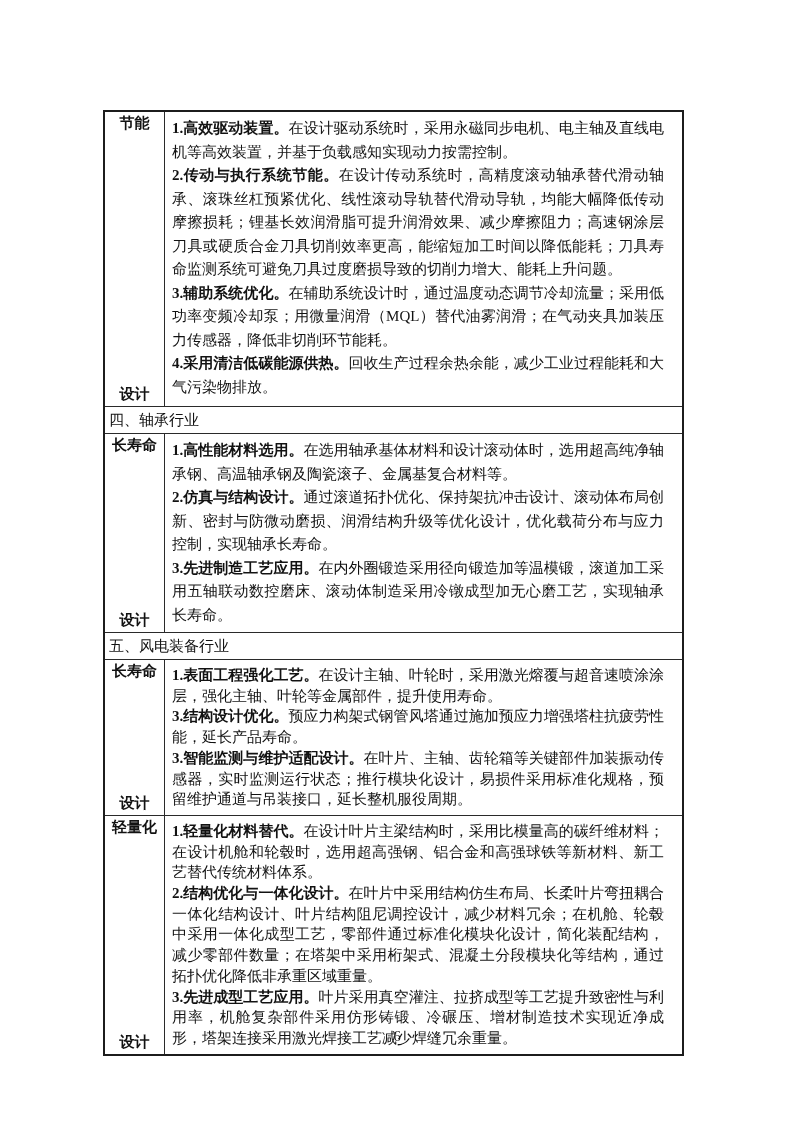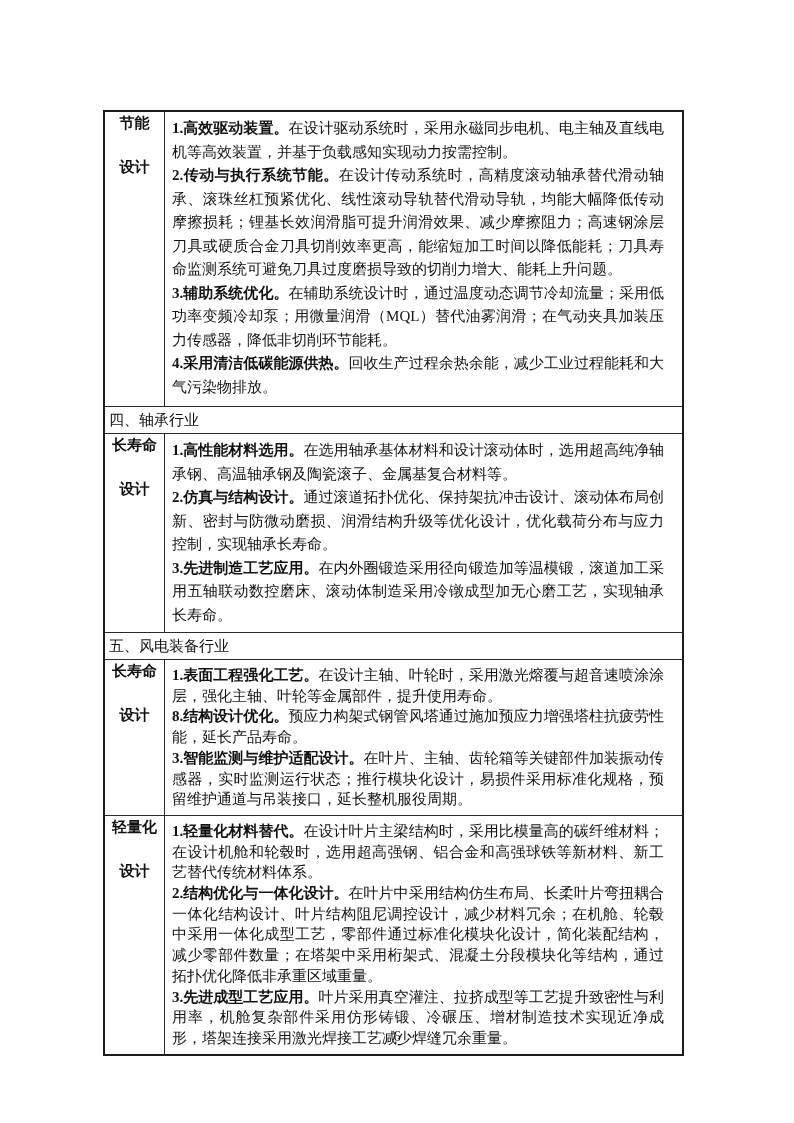--- a/index.html
+++ b/index.html
@@ -26,21 +26,21 @@
   .row{border-top:1px solid #2a2a2a;}
   .row:first-child{border-top:none;}
   .cat-row{display:flex;align-items:stretch;}
   .cat-header{
     width:60px;
     flex:0 0 60px;
     border-right:1px solid #2a2a2a;
     display:flex;
     flex-direction:column;
     align-items:center;
-    justify-content:flex-start;
+    justify-content:space-between;
     font-weight:700;
     font-size:15px;
     line-height:23px;
     text-align:center;
     box-sizing:border-box;
     gap:21px;
   }
   .cat-body{
     flex:1 1 auto;
     padding:5px 18px 5px 7px;
@@ -107,21 +107,21 @@
 
     <div class="row section-row">五、风电装备行业</div>
 
     <div class="row cat-row lh-tight min-r4">
       <div class="cat-header">
         <span>长寿命</span>
         <span>设计</span>
       </div>
       <div class="cat-body">
         <p class="item"><b class="item-title">1.表面工程强化工艺。</b><span>在设计主轴、叶轮时，采用激光熔覆与超音速喷涂涂层，强化主轴、叶轮等金属部件，提升使用寿命。</span></p>
-        <p class="item"><b class="item-title">8.结构设计优化。</b><span>预应力构架式钢管风塔通过施加预应力增强塔柱抗疲劳性能，延长产品寿命。</span></p>
+        <p class="item"><b class="item-title">3.结构设计优化。</b><span>预应力构架式钢管风塔通过施加预应力增强塔柱抗疲劳性能，延长产品寿命。</span></p>
         <p class="item"><b class="item-title">3.智能监测与维护适配设计。</b><span>在叶片、主轴、齿轮箱等关键部件加装振动传感器，实时监测运行状态；推行模块化设计，易损件采用标准化规格，预留维护通道与吊装接口，延长整机服役周期。</span></p>
       </div>
     </div>
 
     <div class="row cat-row lh-tight min-r5">
       <div class="cat-header">
         <span>轻量化</span>
         <span>设计</span>
       </div>
       <div class="cat-body">

